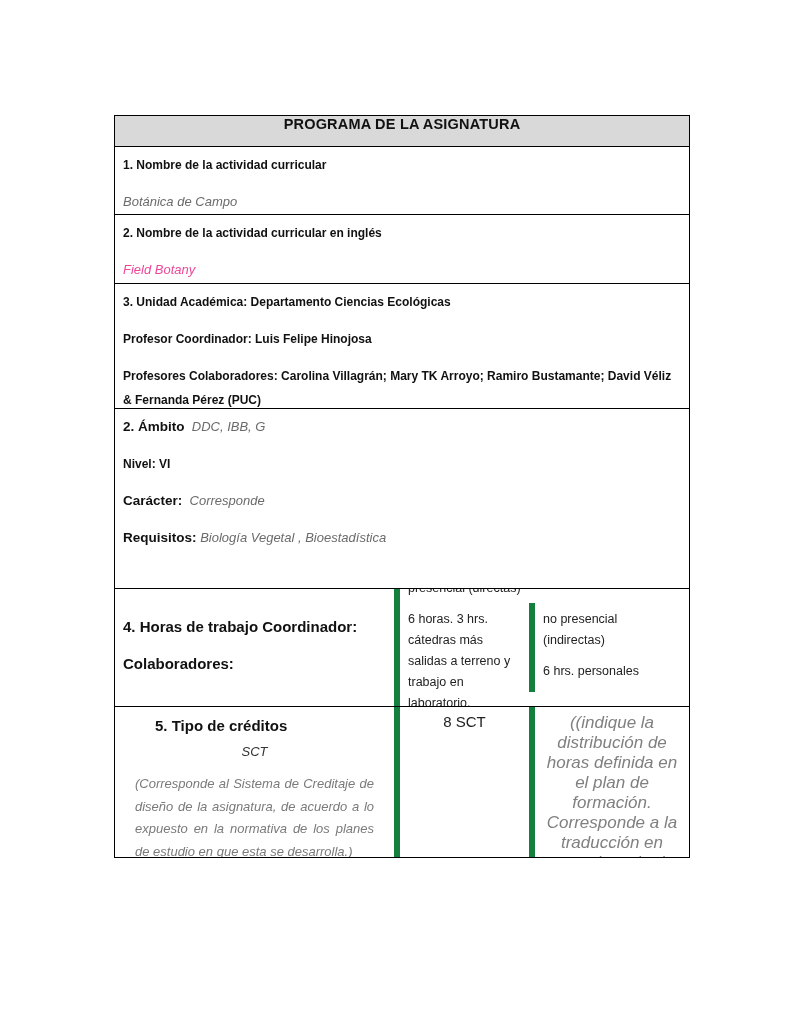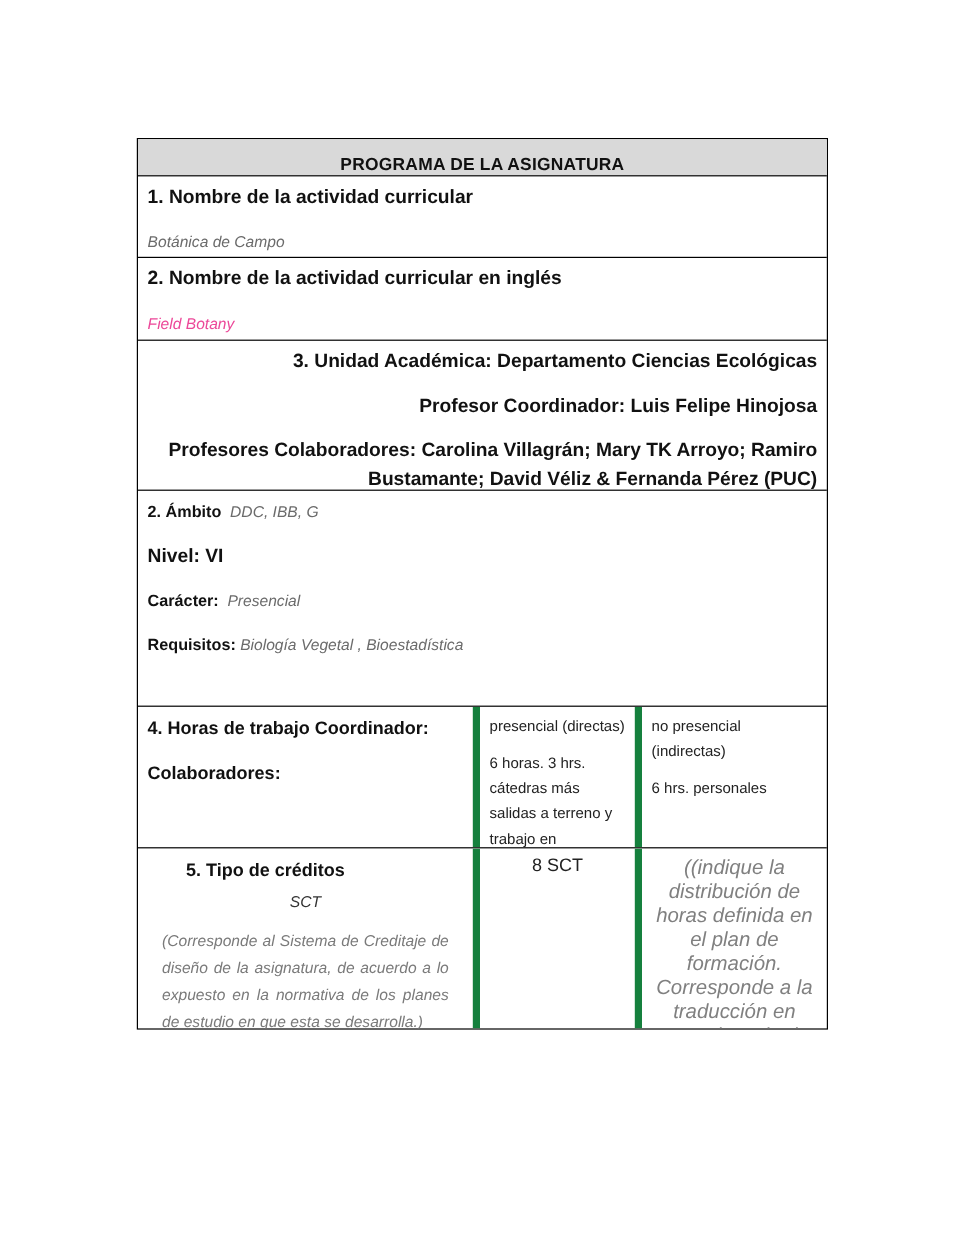--- a/index.html
+++ b/index.html
@@ -14,32 +14,32 @@
     border:1px solid #000;
     box-sizing:content-box;
   }
   .row{border-top:1px solid #000;box-sizing:border-box;overflow:hidden;}
   .row:first-child{border-top:none;}
   .cell{box-sizing:border-box;padding:6px 8px 0 8px;overflow:hidden;}
   .cols{display:flex;align-items:stretch;}
   .cols .col{box-sizing:border-box;padding:6px 8px 0 8px;overflow:hidden;}
   .cols .col + .col{border-left:6px solid #15803d;}
 
-  .r-title{height:30px;background:#d9d9d9;display:flex;align-items:flex-end;justify-content:center;}
+  .r-title{height:30px;background:#d9d9d9;display:flex;align-items:flex-start;justify-content:center;}
   .r1{height:68px;}
   .r2{height:69px;}
-  .r3{height:125px;text-align:right;}
+  .r3{height:125px;}
   .r4{height:180px;}
-  .r5{height:118px;}
+  .r5{height:118px;align-items:center;}
   .r6{height:151px;}
   .r7{height:60px;}
 
   .title-text{font-size:14.5px;font-weight:bold;letter-spacing:0.2px;color:#111;}
 
-  .h-md{font-size:16px;font-weight:bold;color:#111;line-height:24px;margin:0 0 13px 0;}
+  .h-md{font-size:12px;font-weight:bold;color:#111;line-height:24px;margin:0 0 13px 0;}
   .h-lg{font-size:15px;font-weight:bold;color:#111;line-height:25px;margin:0 0 12px 0;}
   .val-italic{font-style:italic;font-size:13px;color:#6b6b6b;line-height:24px;margin:0 0 13px 0;}
   .val-dark{color:#ec4899;}
   .inline-label{font-weight:bold;font-style:normal;color:#111;font-size:13.5px;}
 
   .small{font-size:12.5px;line-height:21px;color:#222;}
   .small p{margin:0 0 10px 0;}
 
   .sct-center{font-style:italic;font-size:13px;color:#333;text-align:center;margin:6px 0 14px 0;}
   .note-justify{
@@ -81,21 +81,21 @@
       <p class="h-md">3. Unidad Académica: Departamento Ciencias Ecológicas</p>
       <p class="h-md">Profesor Coordinador: Luis Felipe Hinojosa</p>
       <p class="h-md">Profesores Colaboradores: Carolina Villagrán; Mary TK Arroyo; Ramiro Bustamante; David Véliz &amp; Fernanda Pérez (PUC)</p>
     </div>
   </div>
 
   <div class="row r4">
     <div class="cell">
       <p class="val-italic"><span class="inline-label">2. Ámbito</span>&nbsp;&nbsp;<span>DDC, IBB, G</span></p>
       <p class="h-md">Nivel: VI</p>
-      <p class="val-italic"><span class="inline-label">Carácter:</span>&nbsp;&nbsp;<span>Presencial</span></p>
+      <p class="val-italic"><span class="inline-label">Carácter:</span>&nbsp;&nbsp;<span>Corresponde</span></p>
       <p class="val-italic"><span class="inline-label">Requisitos:</span> <span>Biología Vegetal , Bioestadística</span></p>
     </div>
   </div>
 
   <div class="row r5 cols">
     <div class="col" style="width:279px;">
       <p class="h-lg">4. Horas de trabajo  Coordinador:</p>
       <p class="h-lg">Colaboradores:</p>
     </div>
     <div class="col small" style="width:135px;">

